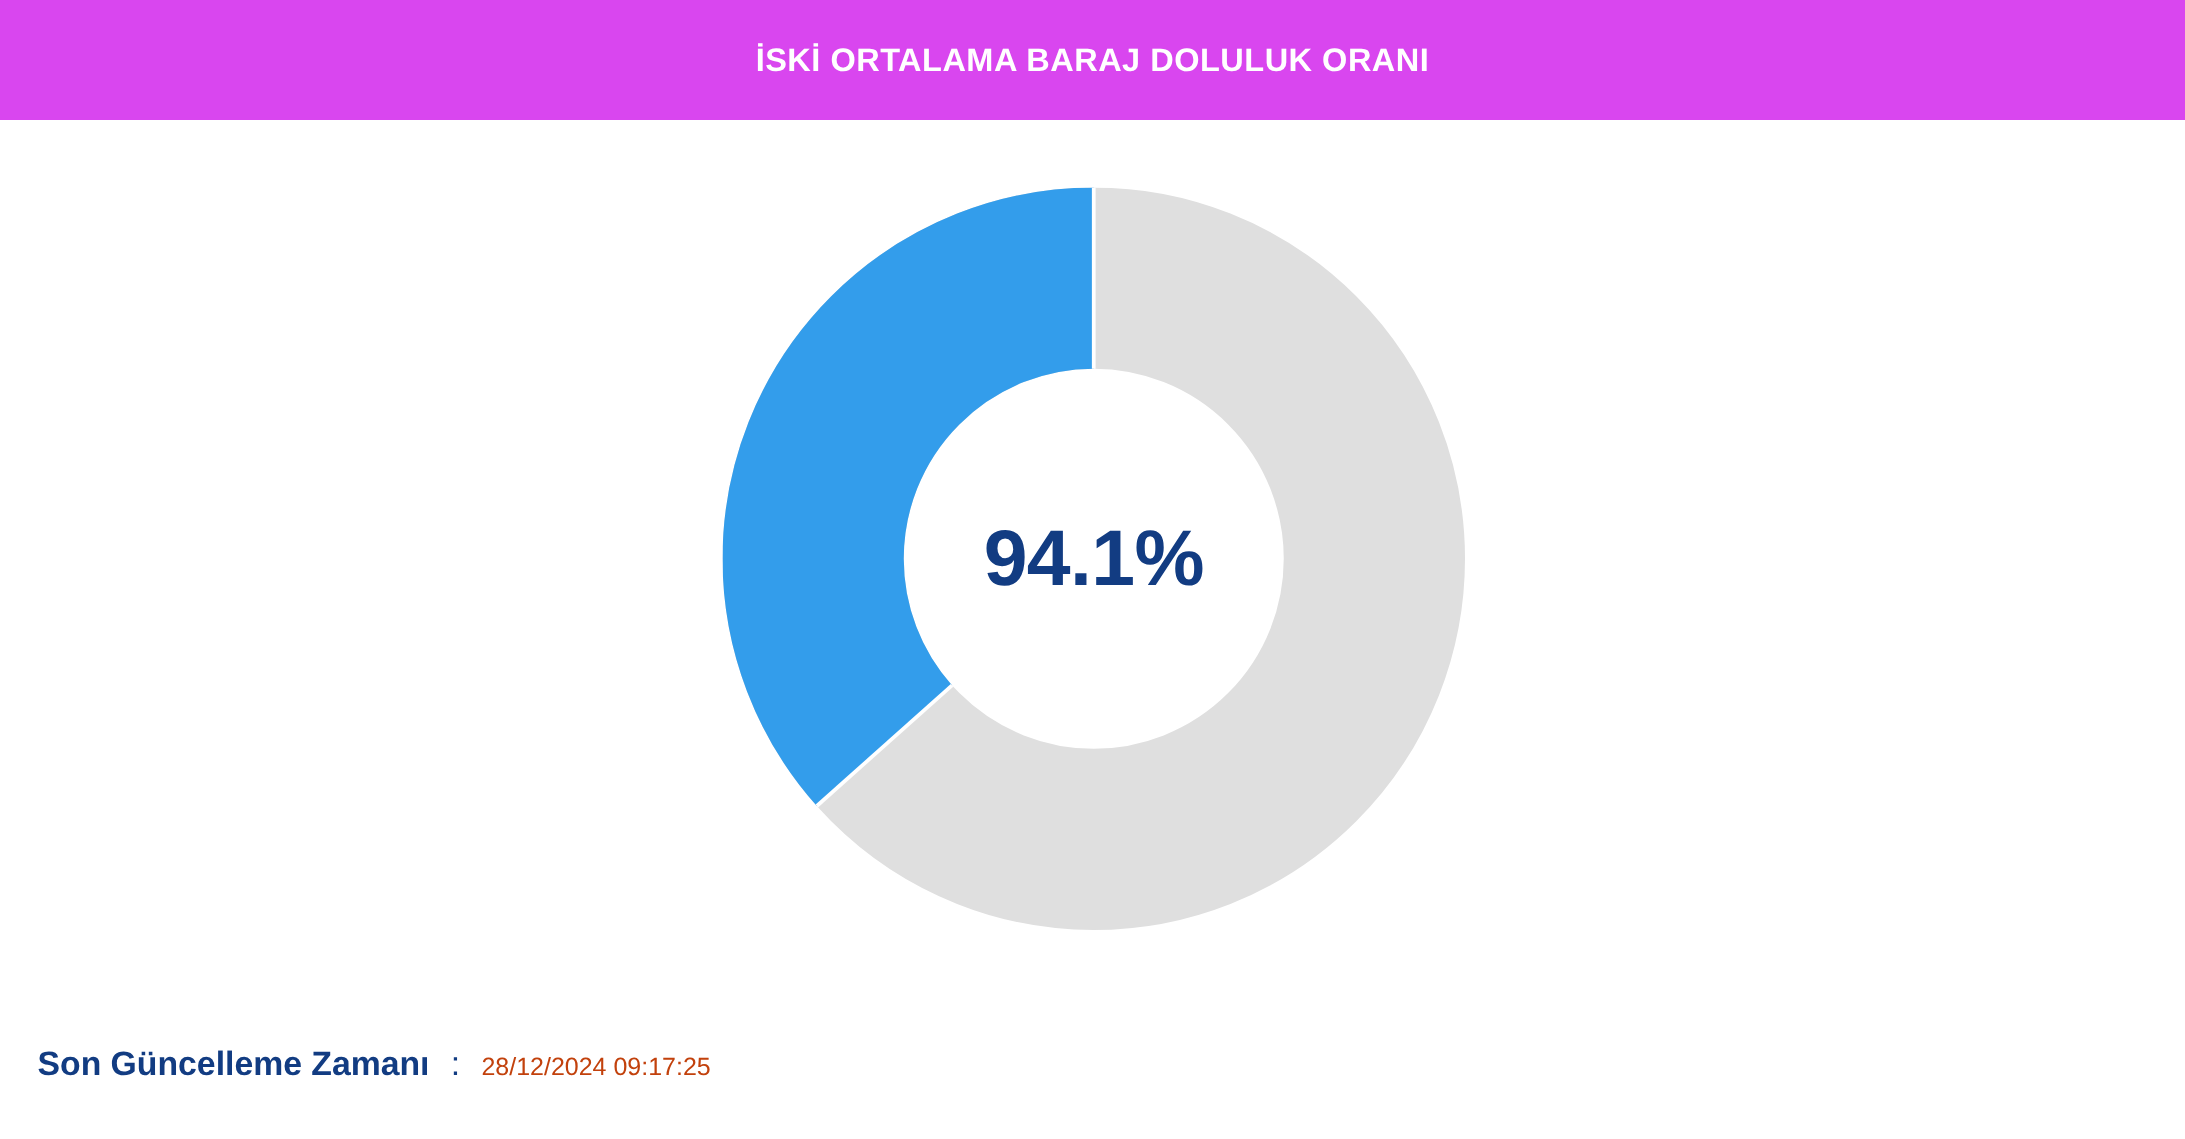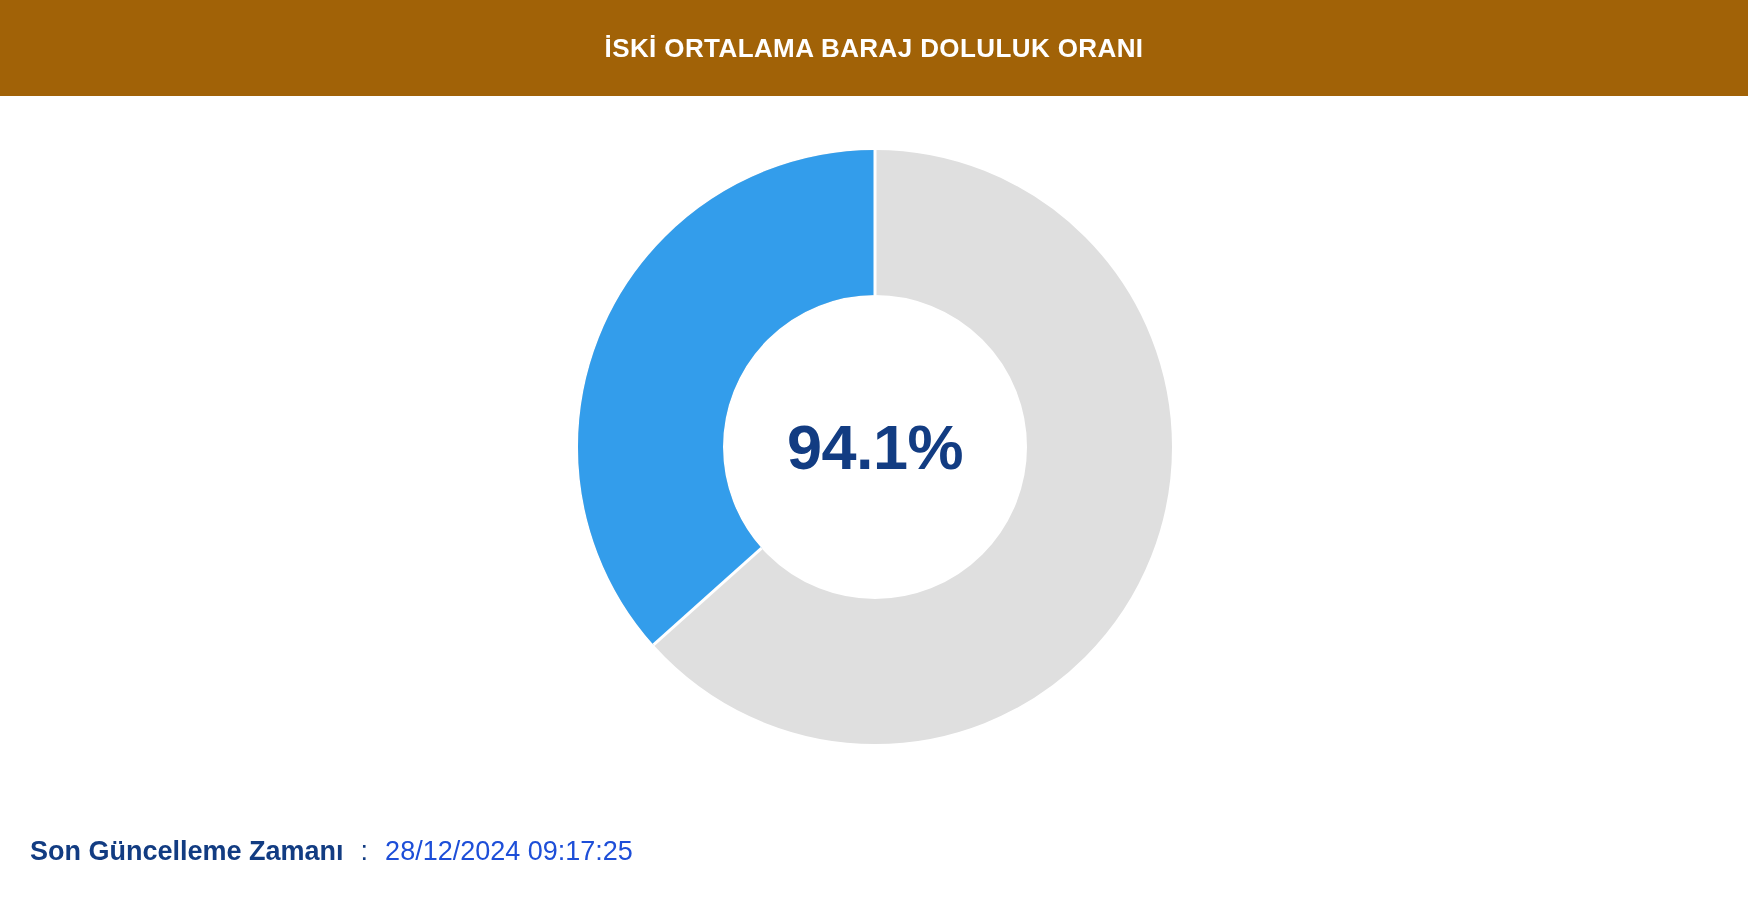--- a/index.html
+++ b/index.html
@@ -17,21 +17,21 @@
     position: relative;
   }
 
   
   .header-bar {
     position: absolute;
     top: 0;
     left: 0;
     width: 1748px;
     height: 96px;
-    background: #a16207;
+    background: #d946ef;
     display: flex;
     align-items: center;
     justify-content: center;
   }
 
   .header-title {
     color: #ffffff;
     font-size: 26px;
     font-weight: bold;
     letter-spacing: 0.4px;
@@ -103,22 +103,22 @@
 
   .footer-sep {
     color: #123c82;
     font-size: 27px;
     font-weight: normal;
     line-height: 1;
     padding: 0 7px;
   }
 
   .footer-value {
-    color: #1d4ed8;
-    font-size: 27px;
+    color: #c2410c;
+    font-size: 20px;
     font-weight: normal;
     line-height: 1;
   }
 </style>
 </head>
 <body>
 
 <div class="header-bar">
   <div class="header-title">İSKİ ORTALAMA BARAJ DOLULUK ORANI</div>
 </div>

